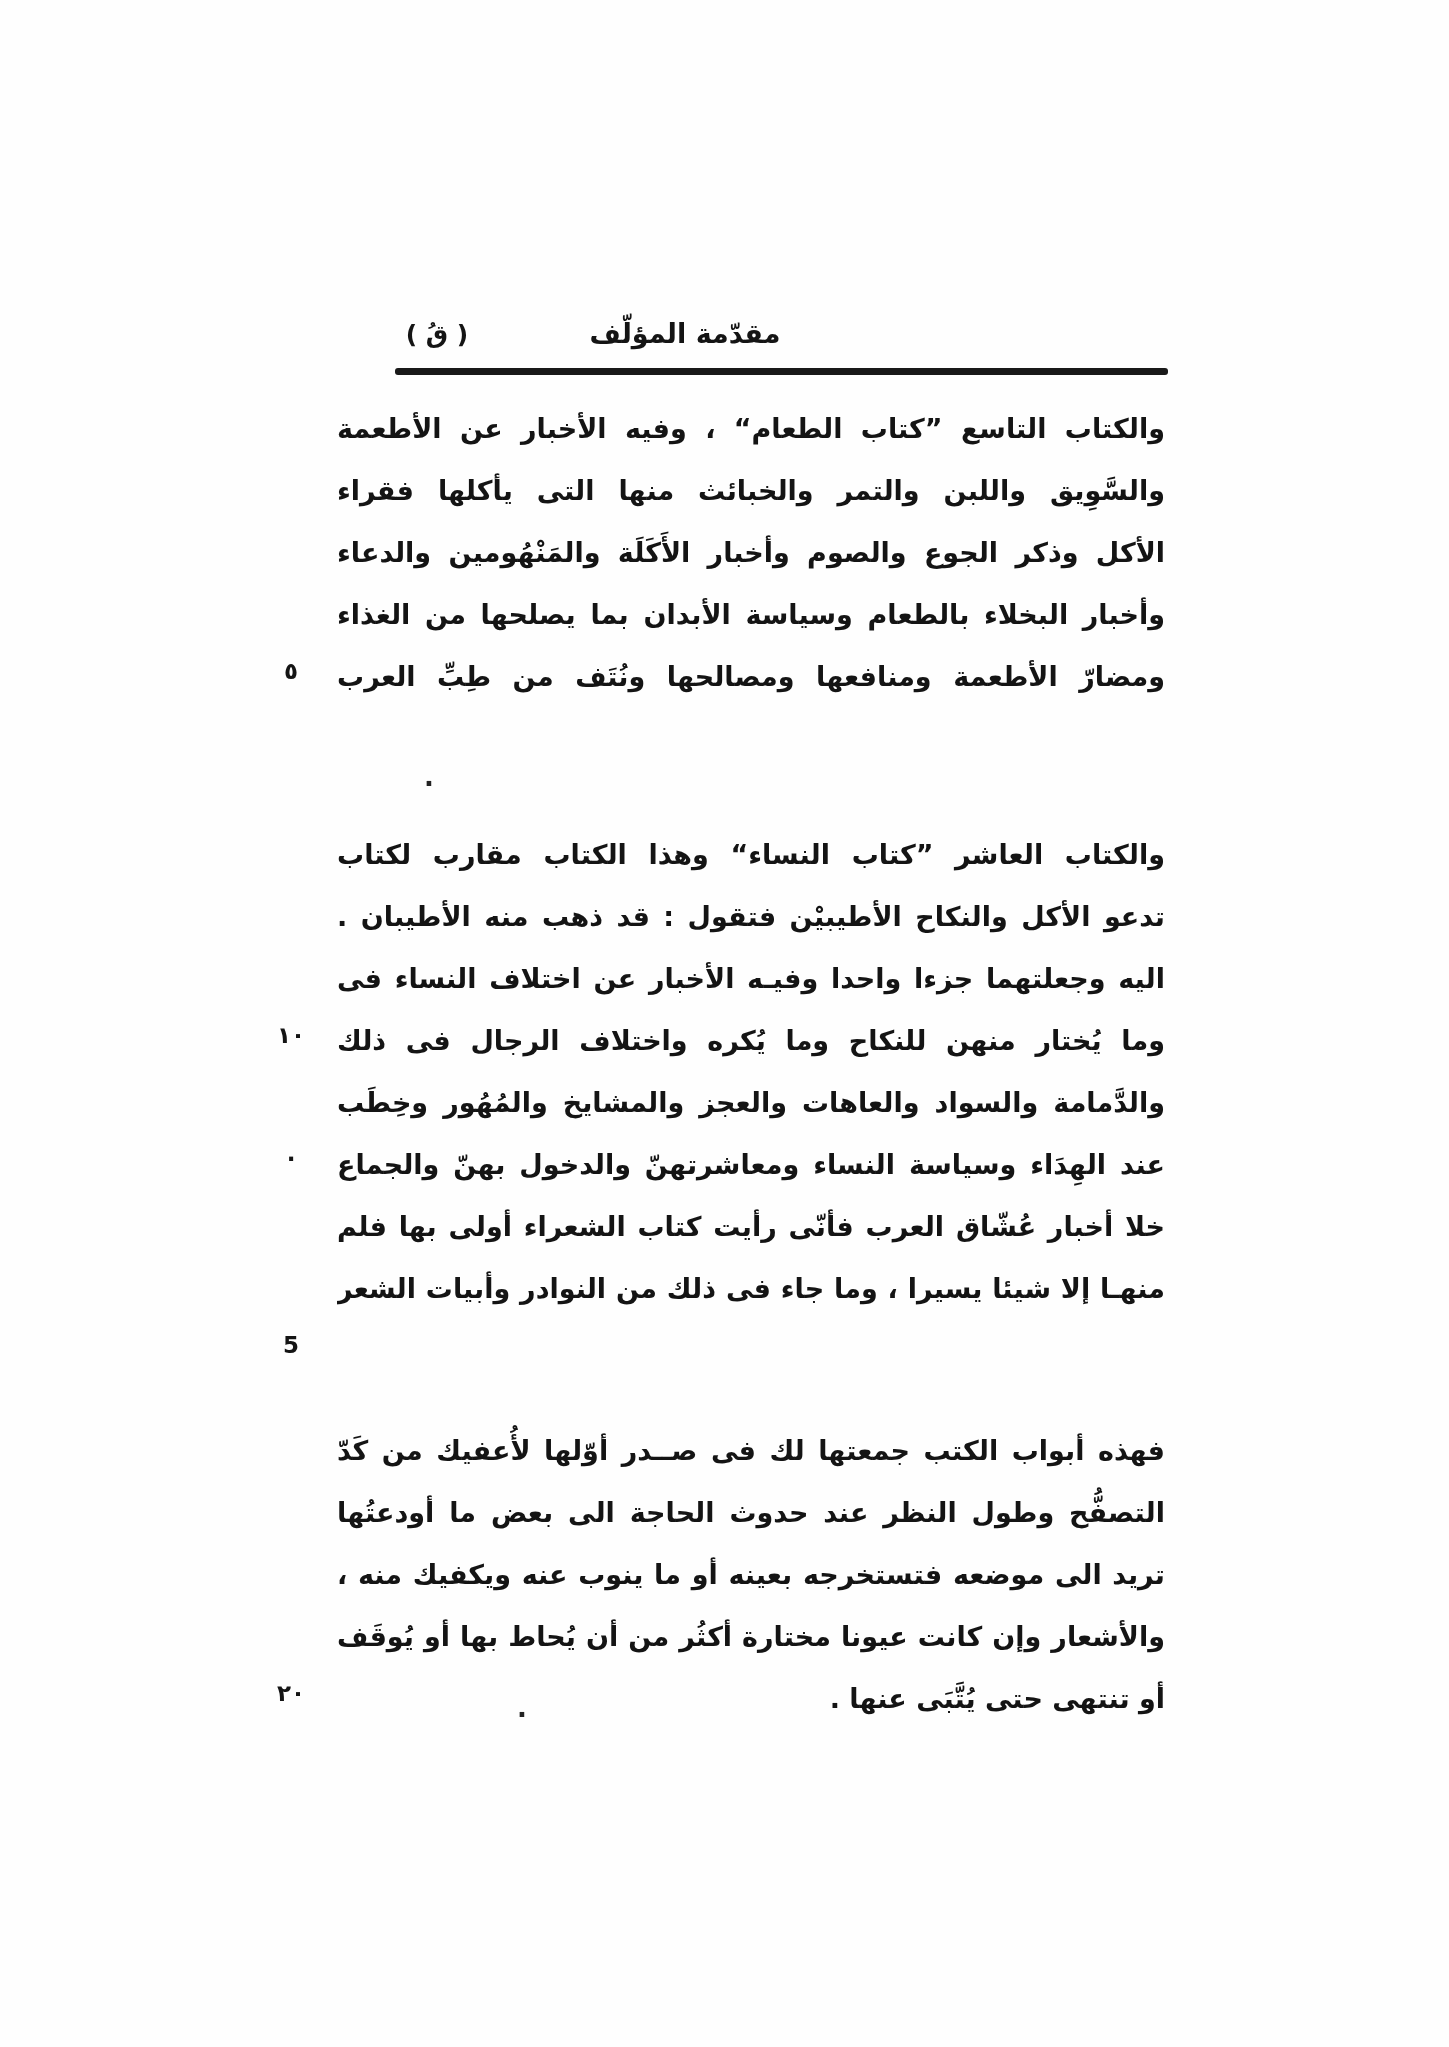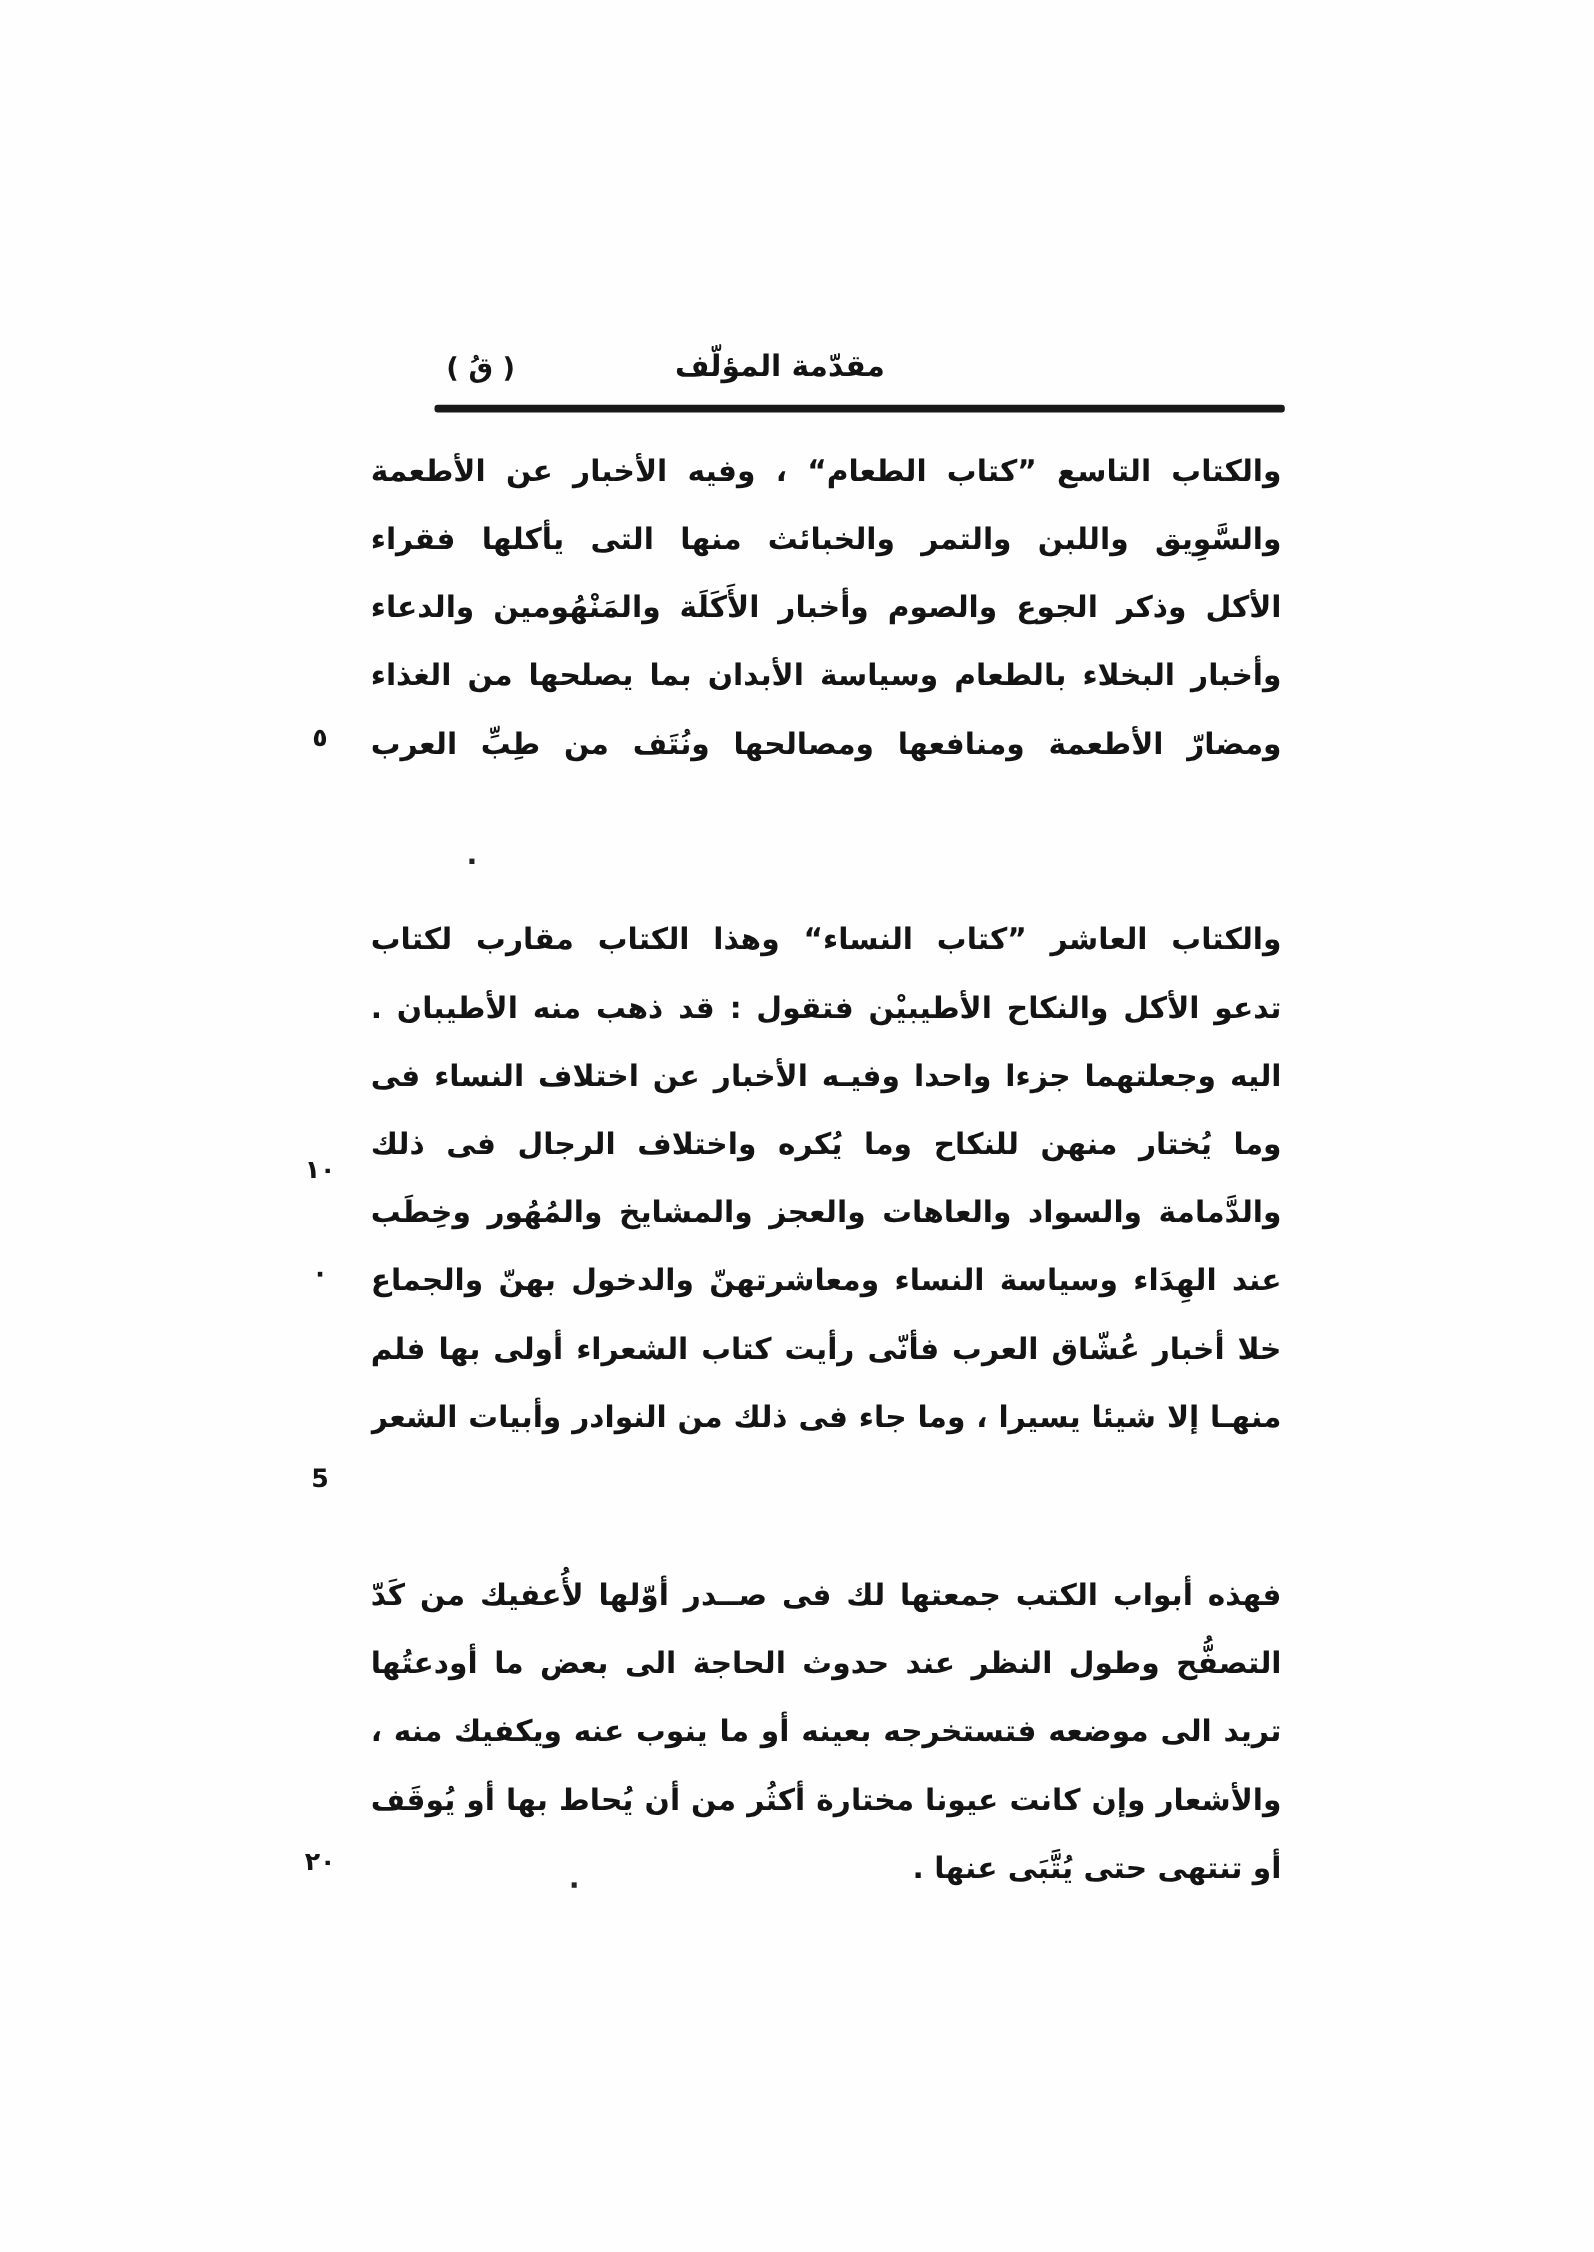--- a/index.html
+++ b/index.html
@@ -18,21 +18,20 @@
   }
   .header-title {
     position: absolute;
     top: 318px;
     left: 685px;
     transform: translateX(-50%);
     font-size: 27px;
     font-weight: bold;
     direction: rtl;
     white-space: nowrap;
-    margin-left: 24px;
   }
   .page-marker {
     position: absolute;
     top: 320px;
     left: 437px;
     transform: translateX(-50%);
     font-size: 25px;
     font-weight: bold;
     direction: rtl;
     white-space: nowrap;
@@ -134,17 +133,17 @@
         <div class="line full">تريد الى موضعه فتستخرجه بعينه أو ما ينوب عنه ويكفيك منه ، فان هذه الأخبار</div>
         <div class="line full">والأشعار وإن كانت عيونا مختارة أكثُر من أن يُحاط بها أو يُوقَف من ورائها</div>
         <div class="line end">أو تنتهى حتى يُتَّبَى عنها .</div>
       </div>
   </div>
 
   <span class="stray-dot stray-dot-1">.</span>
   <span class="stray-dot stray-dot-2">·</span>
 
 <div class="margin-note" style="top: 658px;">٥</div>
-    <div class="margin-note" style="top: 1022px; margin-top: 29px;">١٠</div>
+    <div class="margin-note" style="top: 1022px;">١٠</div>
     <div class="margin-note" style="top: 1146px;">·</div>
     <div class="margin-note" style="top: 1332px;">5</div>
     <div class="margin-note" style="top: 1680px;">٢٠</div>
   </div>
 
 </body></html>

